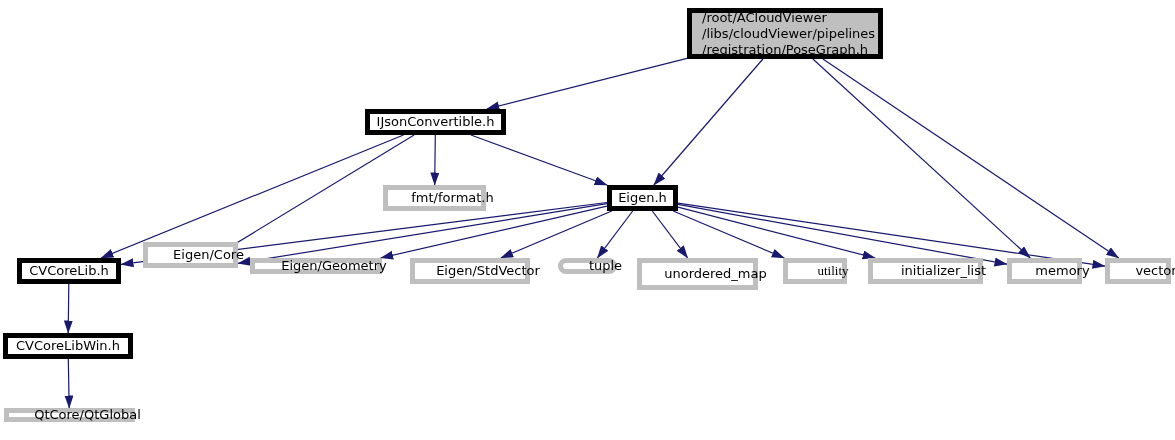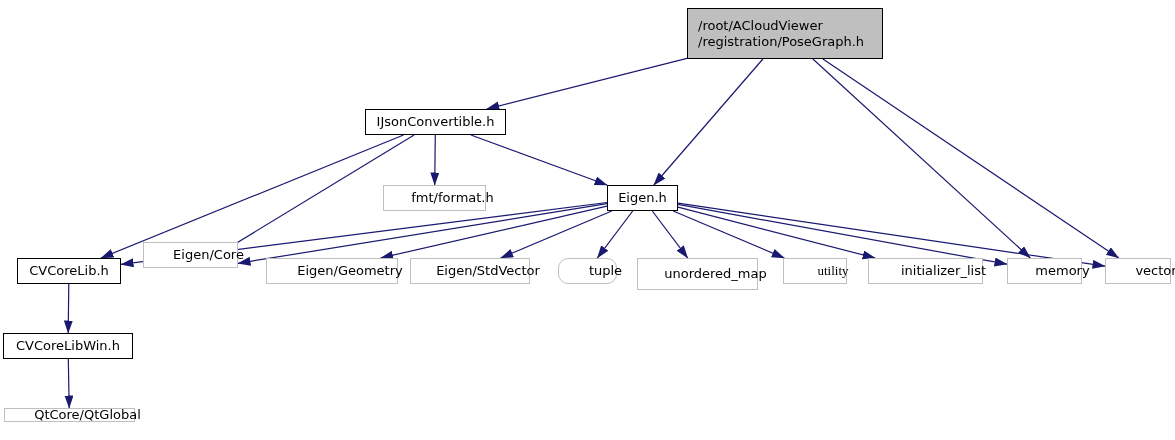--- a/index.html
+++ b/index.html
@@ -19,21 +19,21 @@
     position: absolute;
     left: 0;
     top: 0;
     width: 1175px;
     height: 440px;
   }
   .node {
     position: absolute;
     box-sizing: border-box;
     background: #ffffff;
-    border: 1px solid #701a75;
+    border: 5px solid #701a75;
     display: flex;
     flex-direction: column;
     justify-content: center;
     align-items: center;
     font-size: 13px;
     line-height: 16px;
     color: #000000;
     white-space: nowrap;
     cursor: default;
   }
@@ -82,44 +82,45 @@
       <line x1="673.2" y1="211.0" x2="784.3" y2="258.0" stroke="#191970" stroke-width="1.2" marker-end="url(#arrowhead)"></line>
       <line x1="678.0" y1="207.2" x2="875.1" y2="258.0" stroke="#191970" stroke-width="1.2" marker-end="url(#arrowhead)"></line>
       <line x1="678.0" y1="204.4" x2="1007.0" y2="264.2" stroke="#191970" stroke-width="1.2" marker-end="url(#arrowhead)"></line>
       <line x1="678.0" y1="203.2" x2="1105.0" y2="266.1" stroke="#191970" stroke-width="1.2" marker-end="url(#arrowhead)"></line>
       <line x1="68.8" y1="284.0" x2="68.2" y2="333.0" stroke="#191970" stroke-width="1.2" marker-end="url(#arrowhead)"></line>
       <line x1="68.3" y1="359.0" x2="69.2" y2="408.0" stroke="#191970" stroke-width="1.2" marker-end="url(#arrowhead)"></line>
     </svg>
   <div id="nodes-layer">
       <div class="node main" style="left: 687px; top: 8px; width: 196px; height: 51px;">
         <div class="nline">/root/ACloudViewer</div>
+        <div class="nline">/libs/cloudViewer/pipelines</div>
         <div class="nline">/registration/PoseGraph.h</div>
       </div>
       <div class="node internal" style="left: 365px; top: 109px; width: 141px; height: 26px; text-align: right;">
         <div class="nline">IJsonConvertible.h</div>
       </div>
       <div class="node external" style="left: 383px; top: 185px; width: 103px; height: 26px;">
         <div class="nline">fmt/format.h</div>
       </div>
       <div class="node internal" style="left: 607px; top: 185px; width: 71px; height: 26px;">
         <div class="nline">Eigen.h</div>
       </div>
       <div class="node internal" style="left: 17px; top: 258px; width: 104px; height: 26px;">
         <div class="nline">CVCoreLib.h</div>
       </div>
       <div class="node external" style="left: 143px; top: 242px; width: 95px; height: 26px;">
         <div class="nline">Eigen/Core</div>
       </div>
-      <div class="node external" style="left: 266px; top: 258px; width: 132px; height: 26px;">
+      <div class="node external" style="left: 250px; top: 258px; width: 132px; height: 16px;">
         <div class="nline">Eigen/Geometry</div>
       </div>
       <div class="node external" style="left: 410px; top: 258px; width: 120px; height: 26px;">
         <div class="nline">Eigen/StdVector</div>
       </div>
-      <div class="node external" style="left: 558px; top: 258px; width: 59px; height: 26px; border-radius: 10px;">
+      <div class="node external" style="left: 558px; top: 258px; width: 59px; height: 16px; border-radius: 10px;">
         <div class="nline">tuple</div>
       </div>
       <div class="node external" style="left: 637px; top: 258px; width: 121px; height: 32px;">
         <div class="nline">unordered_map</div>
       </div>
       <div class="node external" style="left: 783px; top: 258px; width: 64px; height: 26px; font-family: Liberation Serif, serif;">
         <div class="nline">utility</div>
       </div>
       <div class="node external" style="left: 868px; top: 258px; width: 115px; height: 26px;">
         <div class="nline">initializer_list</div>

